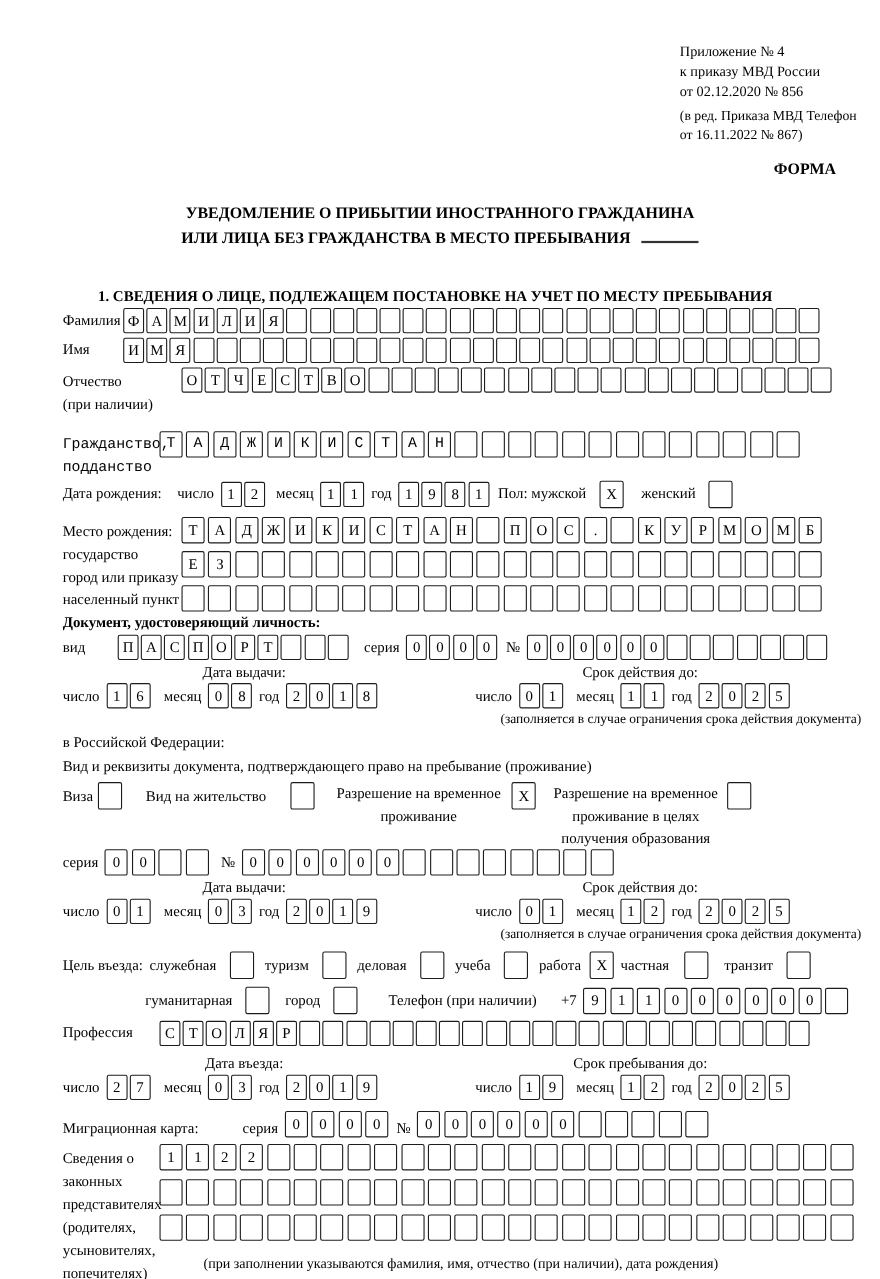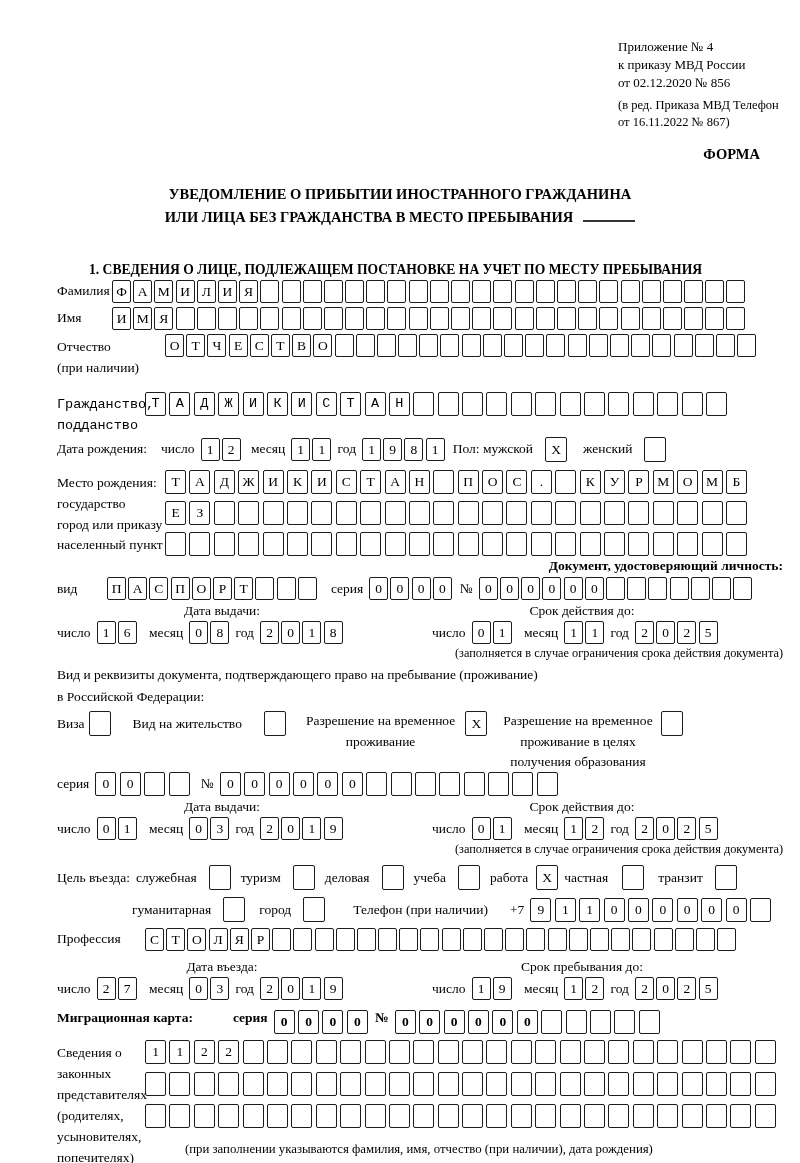--- a/index.html
+++ b/index.html
@@ -308,21 +308,21 @@
             <span class="cell"></span>
             <span class="cell"></span>
             <span class="cell"></span>
             <span class="cell"></span>
             <span class="cell"></span>
             <span class="cell"></span>
           </div>
       </div>
     </div>
 
-    <div style="text-align:right;font-weight:bold;margin:2px 0 3px 0;">Документ, удостоверяющий личность:</div>
+    <div style="text-align:left;font-weight:bold;margin:2px 0 3px 0;">Документ, удостоверяющий личность:</div>
 
     <div class="row inline" style="margin-bottom:3px;align-items:center;">
       <span class="dlbl" style="width:44px;">вид</span>
       <span class="boxes">
           <span class="cell">П</span>
           <span class="cell">А</span>
           <span class="cell">С</span>
           <span class="cell">П</span>
           <span class="cell">О</span>
           <span class="cell">Р</span>
@@ -397,22 +397,22 @@
               <span class="cell">2</span>
               <span class="cell">0</span>
               <span class="cell">2</span>
               <span class="cell">5</span>
             </span>
         </div>
       </div>
     </div>
     <div class="note-r" style="margin:2px 0 6px 0;">(заполняется в случае ограничения срока действия документа)</div>
 
+    <div style="margin-bottom:6px;">в Российской Федерации:</div>
     <div style="margin-bottom:6px;">Вид и реквизиты документа, подтверждающего право на пребывание (проживание)</div>
-    <div style="margin-bottom:6px;">в Российской Федерации:</div>
 
     <div class="row" style="">
       <span class="opt">
         <span class="txt" style="padding-top:3px;">Виза</span>
         <span class="cell cb" style="margin-left:4px;"></span>
       </span>
       <span class="opt" style="margin-left:22px;">
         <span class="txt" style="padding-top:3px;">Вид на жительство</span>
         <span class="cell cb" style="margin-left:22px;"></span>
       </span>
@@ -621,21 +621,21 @@
           <span class="boxes">
               <span class="cell">2</span>
               <span class="cell">0</span>
               <span class="cell">2</span>
               <span class="cell">5</span>
             </span>
         </div>
       </div>
     </div>
 
-    <div class="row inline bg" style="margin:10px 0 6px 0;align-items:flex-start;font-weight:bold;">
+    <div class="row inline bg" style="margin:10px 0 6px 0;align-items:flex-end;">
       <span class="dlbl" style="padding-right:40px;">Миграционная карта:</span>
       <span class="dlbl">серия</span>
       <span class="boxes">
           <span class="cell">0</span>
           <span class="cell">0</span>
           <span class="cell">0</span>
           <span class="cell">0</span>
         </span>
       <span class="dlbl" style="padding-left:4px;">№</span>
       <span class="boxes">

